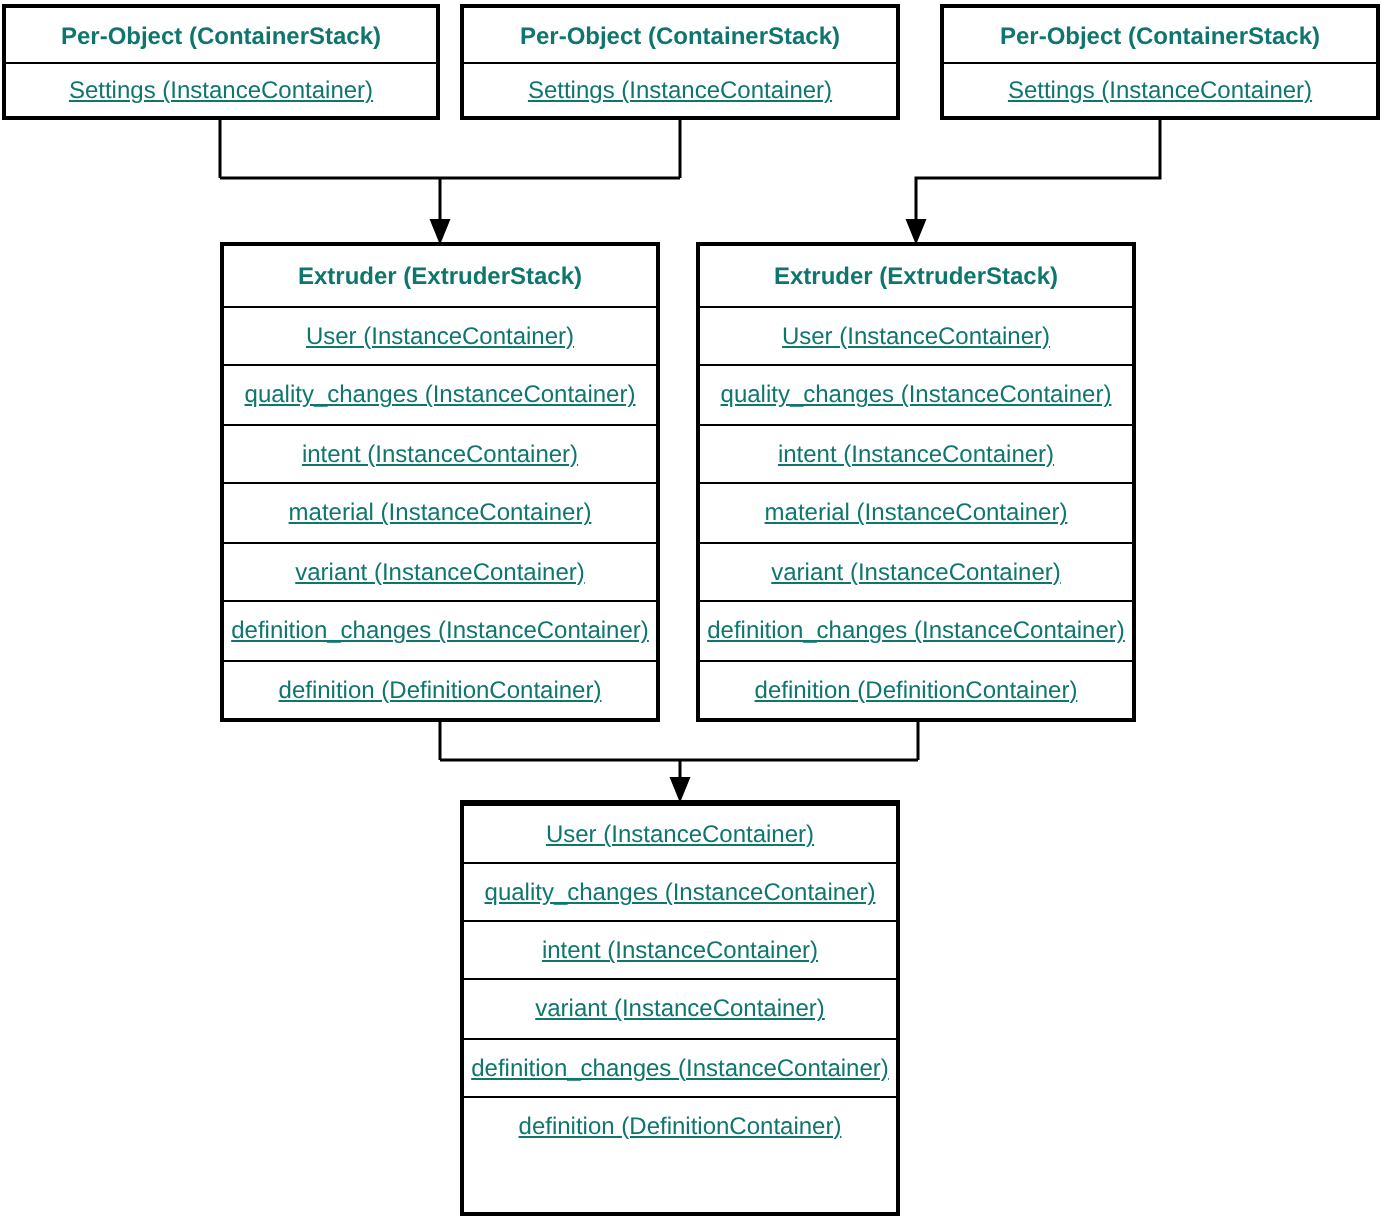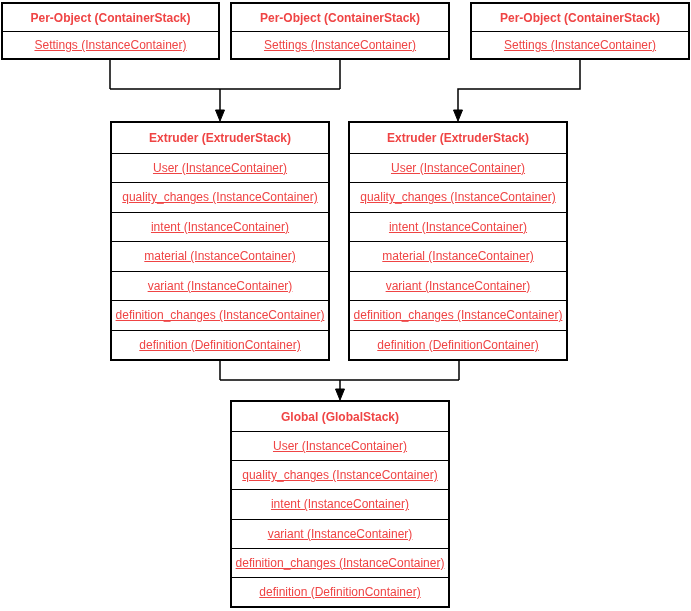--- a/index.html
+++ b/index.html
@@ -21,21 +21,21 @@
     top: 0;
     z-index: 1;
   }
   .stack {
     position: absolute;
     z-index: 2;
     background: #ffffff;
     border: 2px solid #000000;
     box-sizing: border-box;
     display: grid;
-    color: #ef4444;
+    color: #0f766e;
   }
   .stack-title {
     display: flex;
     align-items: center;
     justify-content: center;
     font-size: 12px;
     font-weight: bold;
     white-space: nowrap;
     overflow: hidden;
   }
@@ -107,21 +107,20 @@
       <div class="stack-title">Extruder (ExtruderStack)</div>
       <div class="stack-row">User (InstanceContainer)</div>
       <div class="stack-row">quality_changes (InstanceContainer)</div>
       <div class="stack-row">intent (InstanceContainer)</div>
       <div class="stack-row">material (InstanceContainer)</div>
       <div class="stack-row">variant (InstanceContainer)</div>
       <div class="stack-row">definition_changes (InstanceContainer)</div>
       <div class="stack-row">definition (DefinitionContainer)</div>
     </div>
   <div class="stack" id="stack-global">
-      <div class="stack-title">Global (GlobalStack)</div>
       <div class="stack-row">User (InstanceContainer)</div>
       <div class="stack-row">quality_changes (InstanceContainer)</div>
       <div class="stack-row">intent (InstanceContainer)</div>
       <div class="stack-row">variant (InstanceContainer)</div>
       <div class="stack-row">definition_changes (InstanceContainer)</div>
       <div class="stack-row">definition (DefinitionContainer)</div>
     </div>
 
 </div>
 

